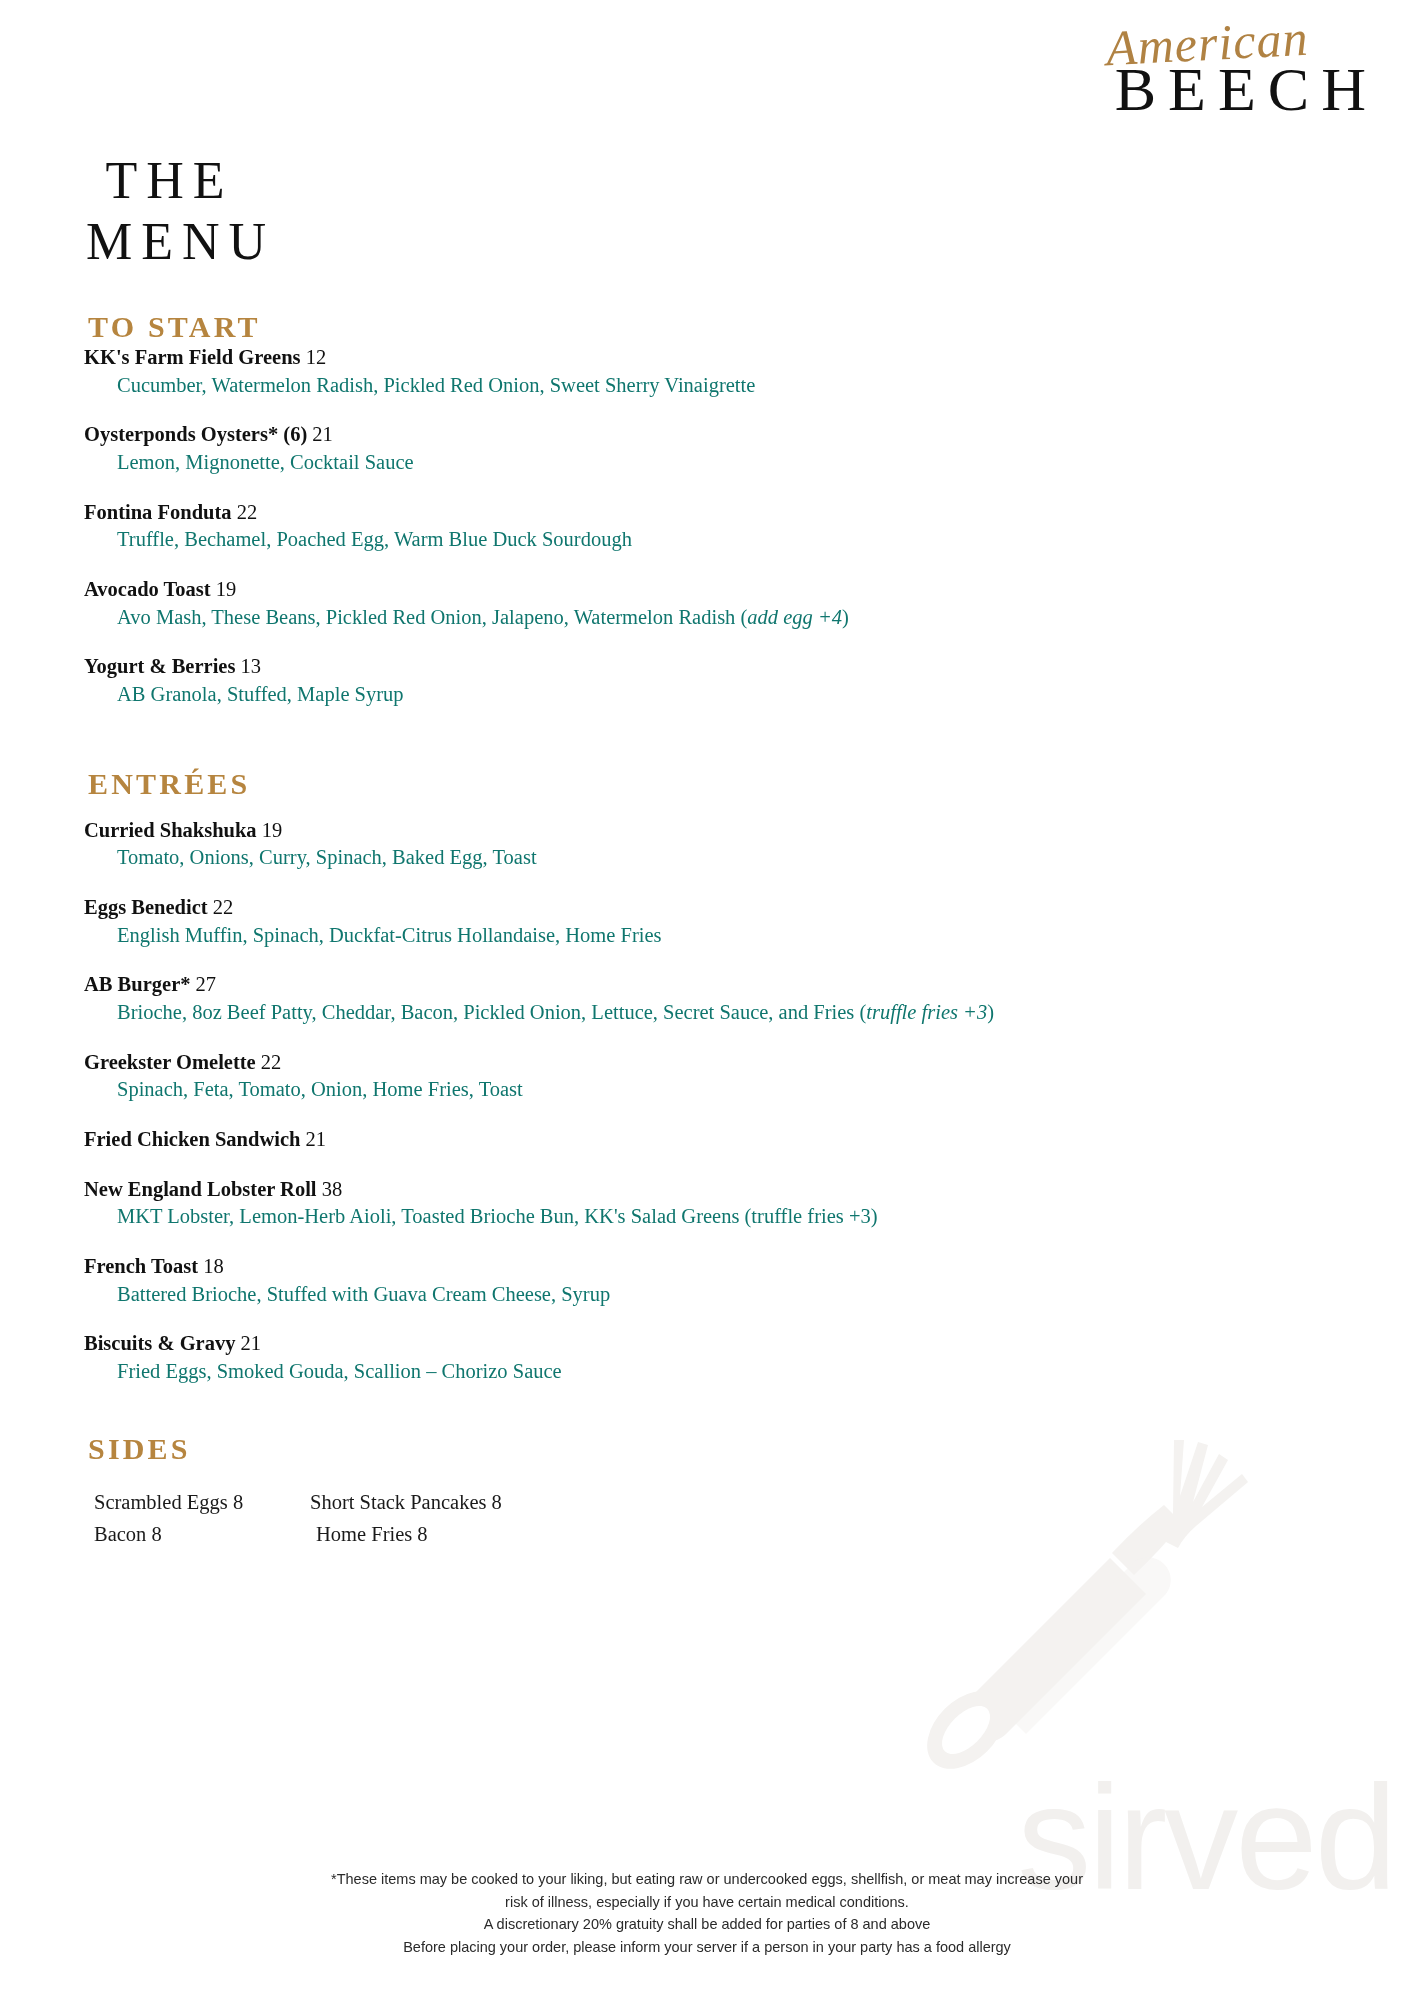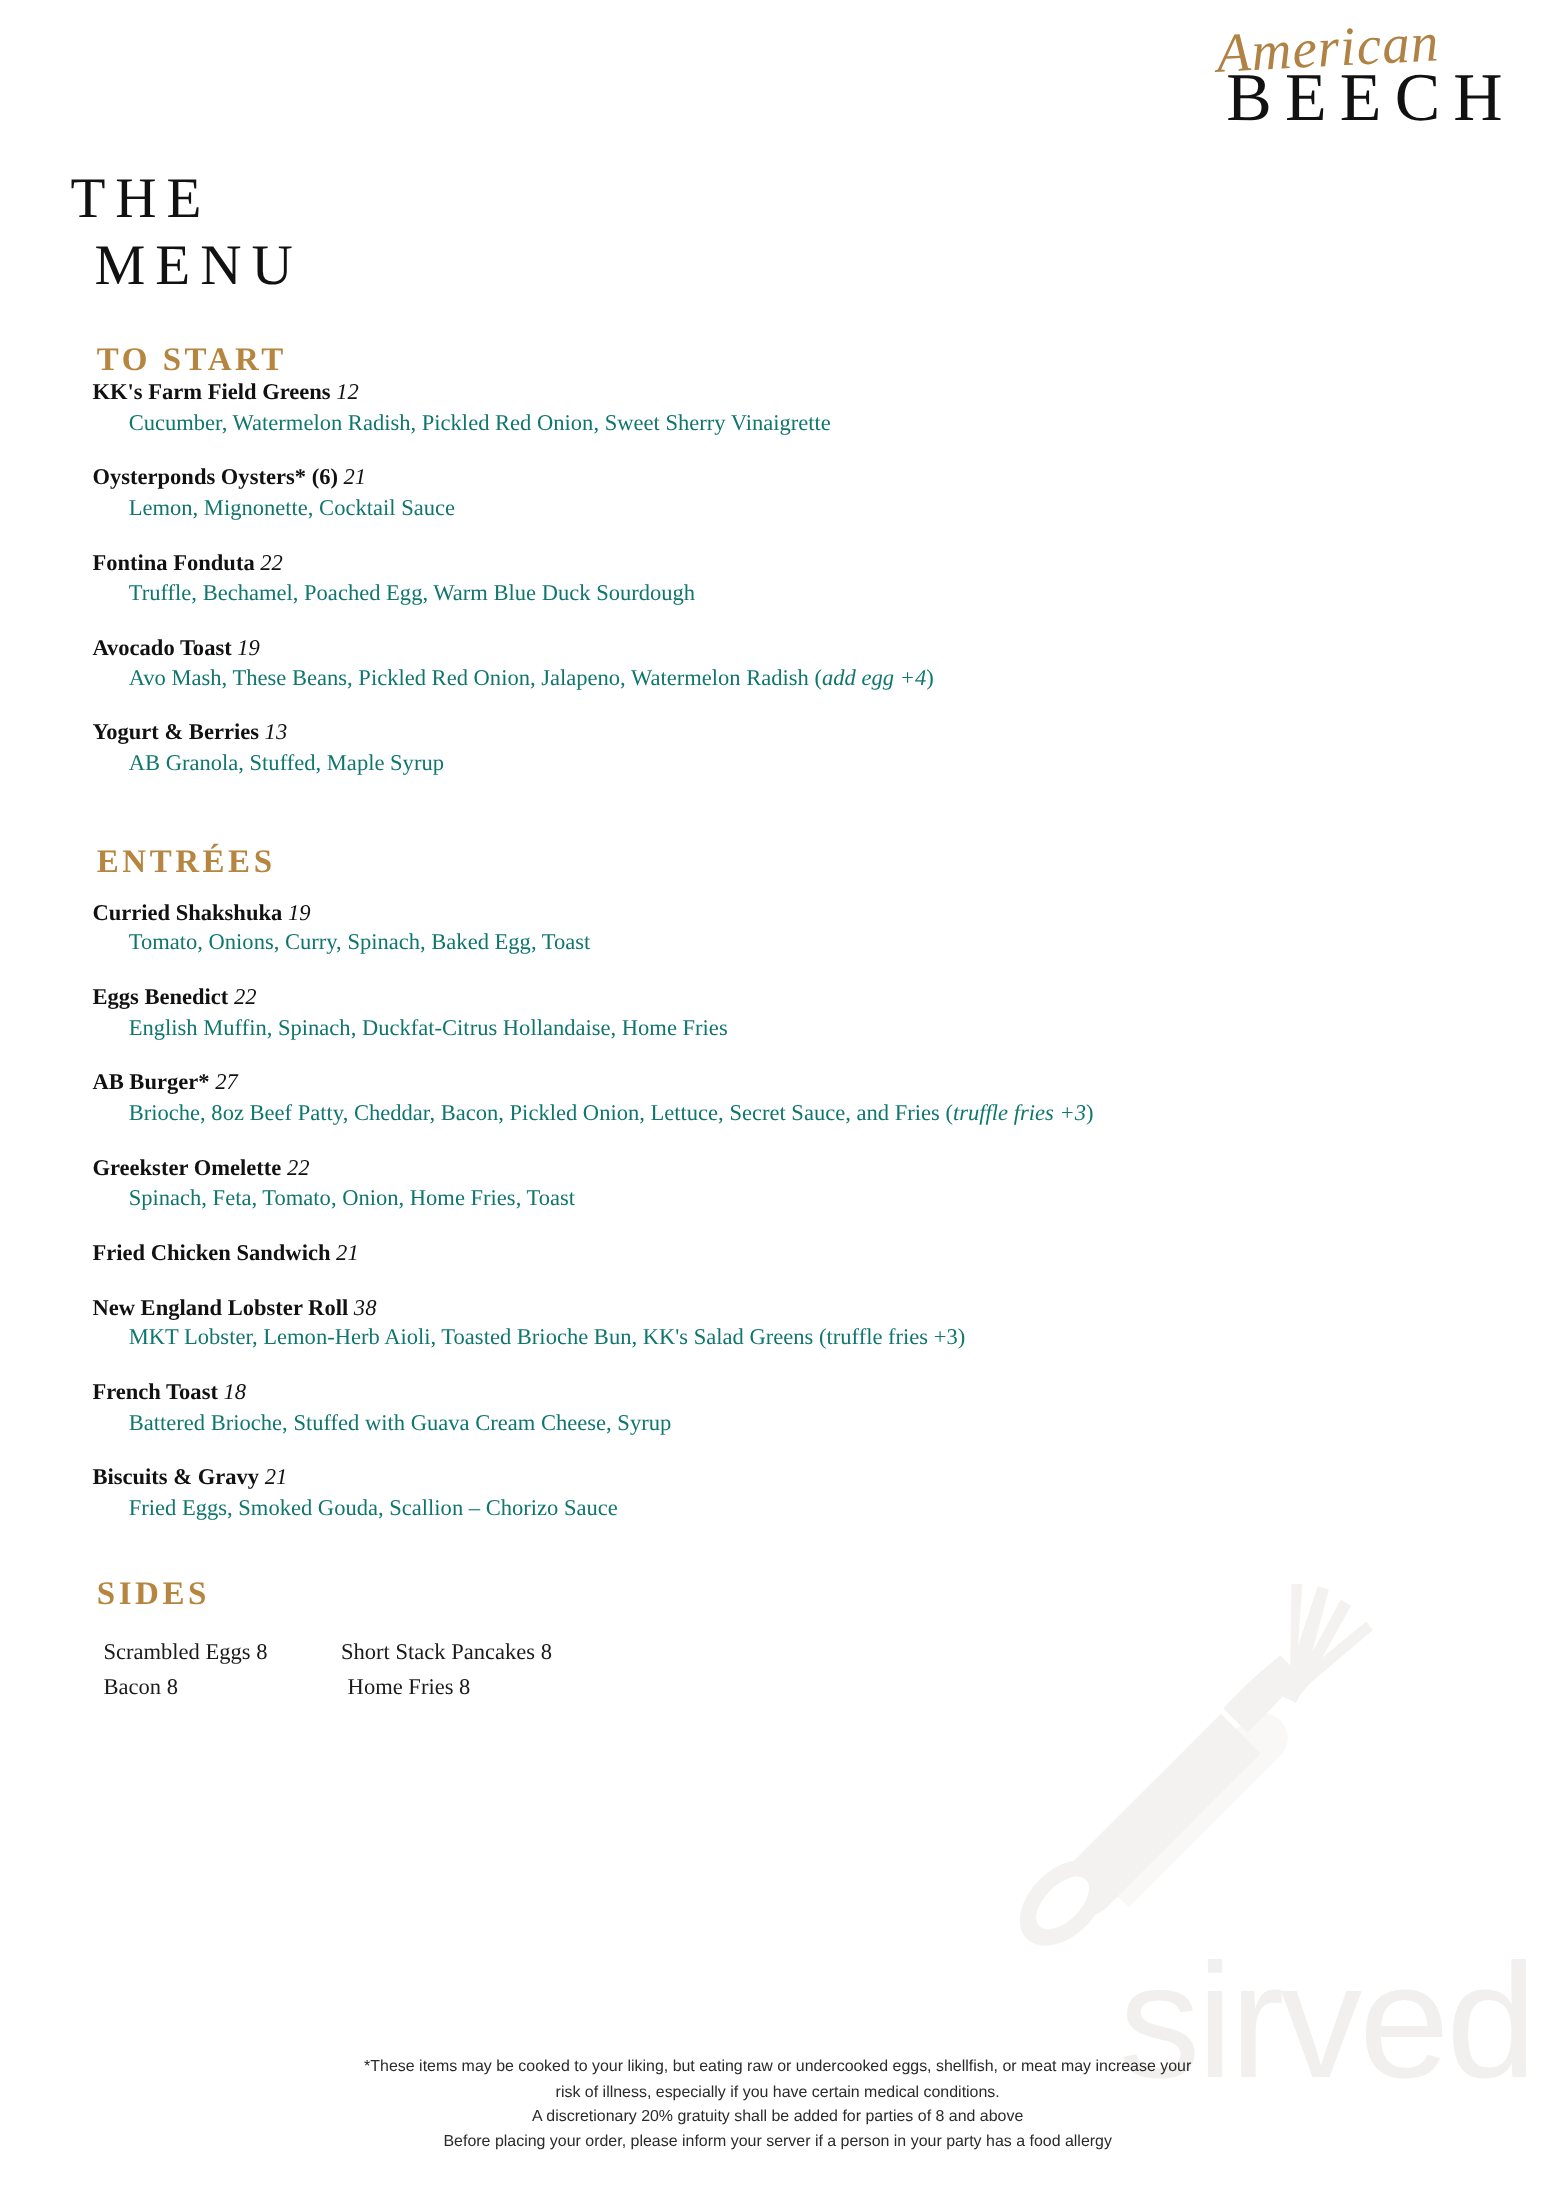--- a/index.html
+++ b/index.html
@@ -80,20 +80,21 @@
     top: 150px;
     left: 64px;
     z-index: 2;
   }
   .menu-title .l1 {
     font-size: 52px;
     letter-spacing: 9px;
     line-height: 1.18;
     font-weight: 400;
     color: #111;
+    text-align: center;
   }
   .menu-title .l2 {
     font-size: 52px;
     letter-spacing: 9px;
     line-height: 1.18;
     font-weight: 400;
     color: #111;
     padding-left: 22px;
   }
 
@@ -123,21 +124,20 @@
   .item { margin-bottom: 22px; }
   .item:last-child { margin-bottom: 0; }
   .item-name {
     font-size: 20.5px;
     font-weight: 700;
     line-height: 1.35;
     color: #111;
   }
   .item-name .price {
     font-weight: 400;
-    font-style: italic;
   }
   .item-desc {
     font-size: 20.5px;
     font-weight: 400;
     line-height: 1.35;
     color: #0f766e;
     margin-left: 33px;
   }
   .item-desc i { }
 

